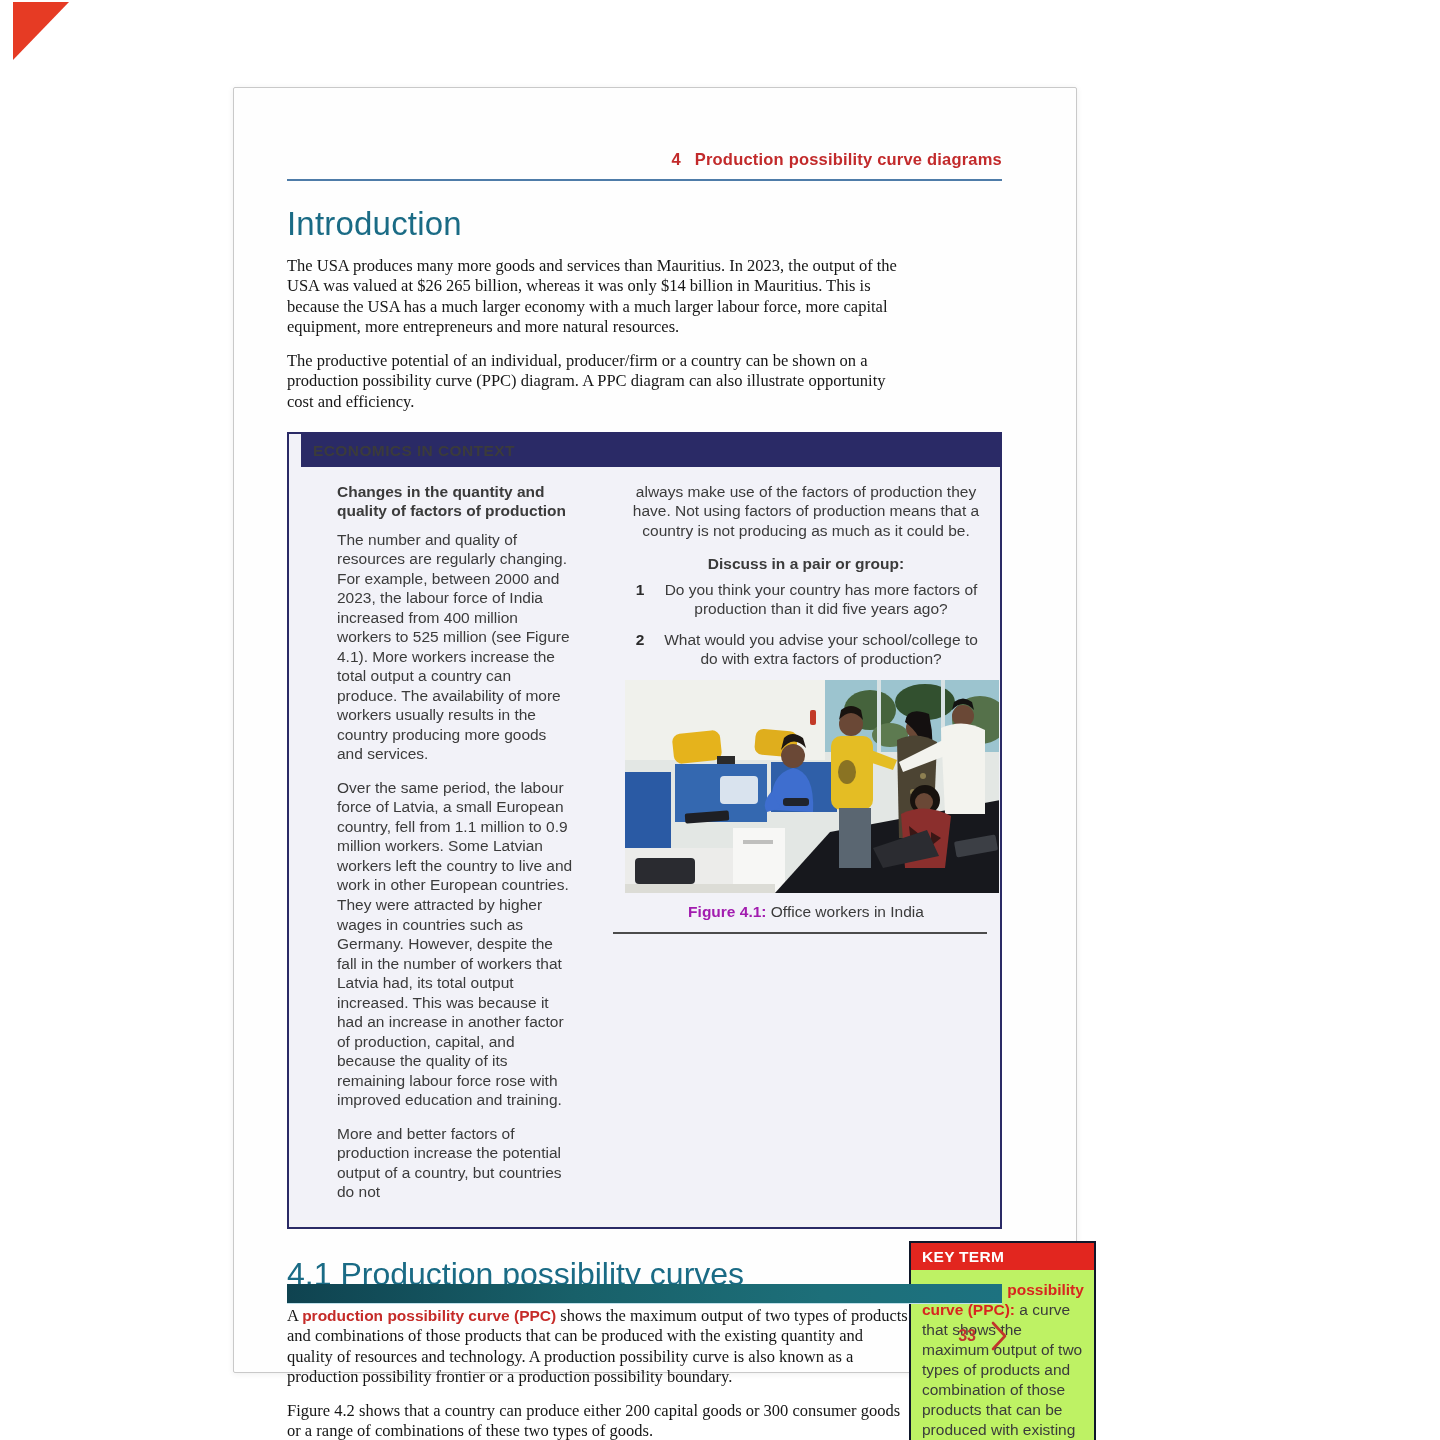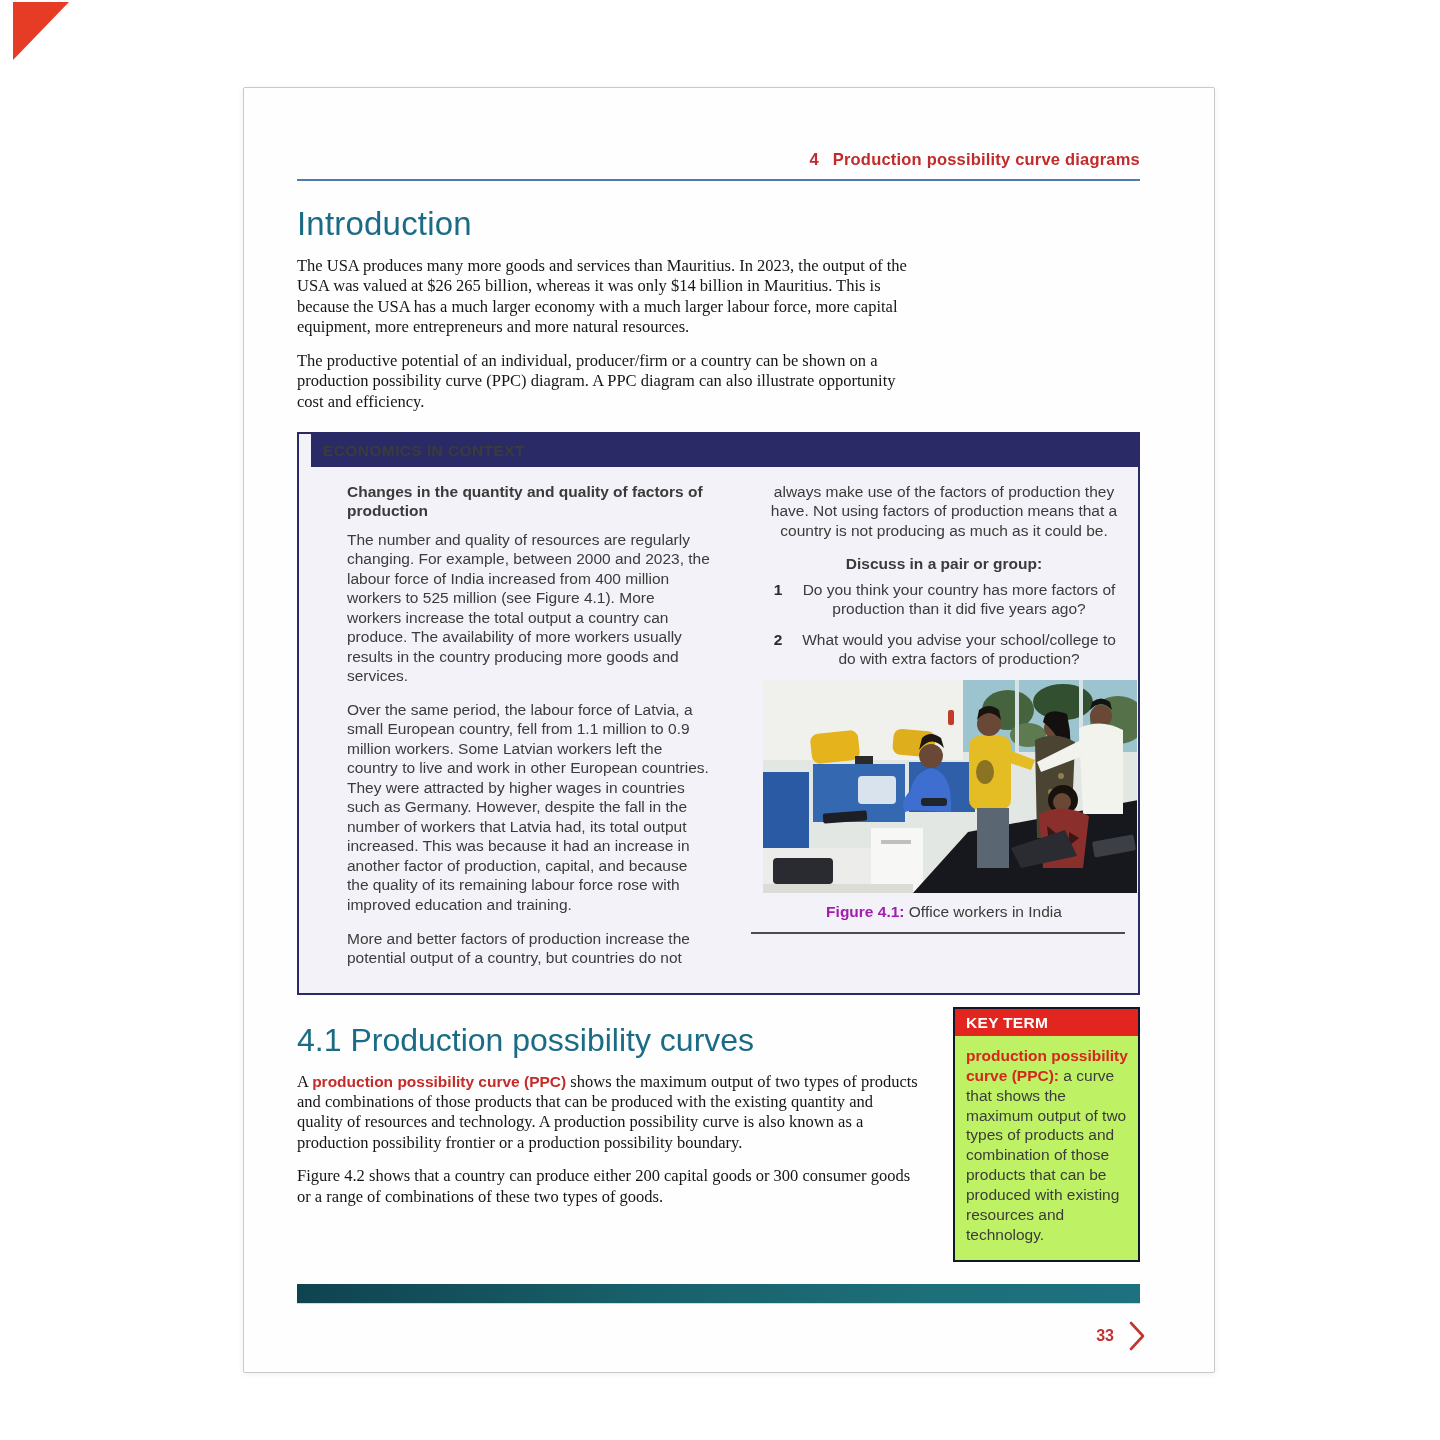--- a/index.html
+++ b/index.html
@@ -4,21 +4,21 @@
 <style>
   * { margin:0; padding:0; box-sizing:border-box; }
   html,body { background:#ffffff; }
   body { width:1440px; height:1440px; position:relative; overflow:hidden;
          font-family:"Liberation Sans", sans-serif; }
 
   
   .corner-triangle { position:absolute; left:13px; top:2px; width:56px; height:58px;
     background:#e63b24; clip-path:polygon(0 0,100% 0,0 100%); }
 
-  .page { position:absolute; left:243px; top:87px; width:972px; height:1286px;
+  .page { position:absolute; left:233px; top:87px; width:844px; height:1286px;
     background:#fefefe; border:1.5px solid #c9c9c9; border-radius:2px;
     box-shadow:0 1px 6px rgba(0,0,0,.07); }
   .content { position:relative; height:100%; padding:62px 74px 0 53px; }
 
   
   .chapter-header { text-align:right; color:#c22a2b; font-weight:bold;
     font-size:16.5px; letter-spacing:.2px; }
   .chapter-header .ch-num { margin-right:14px; }
   .header-rule { margin-top:10px; border-top:2.5px solid #4e7ca8; }
 

